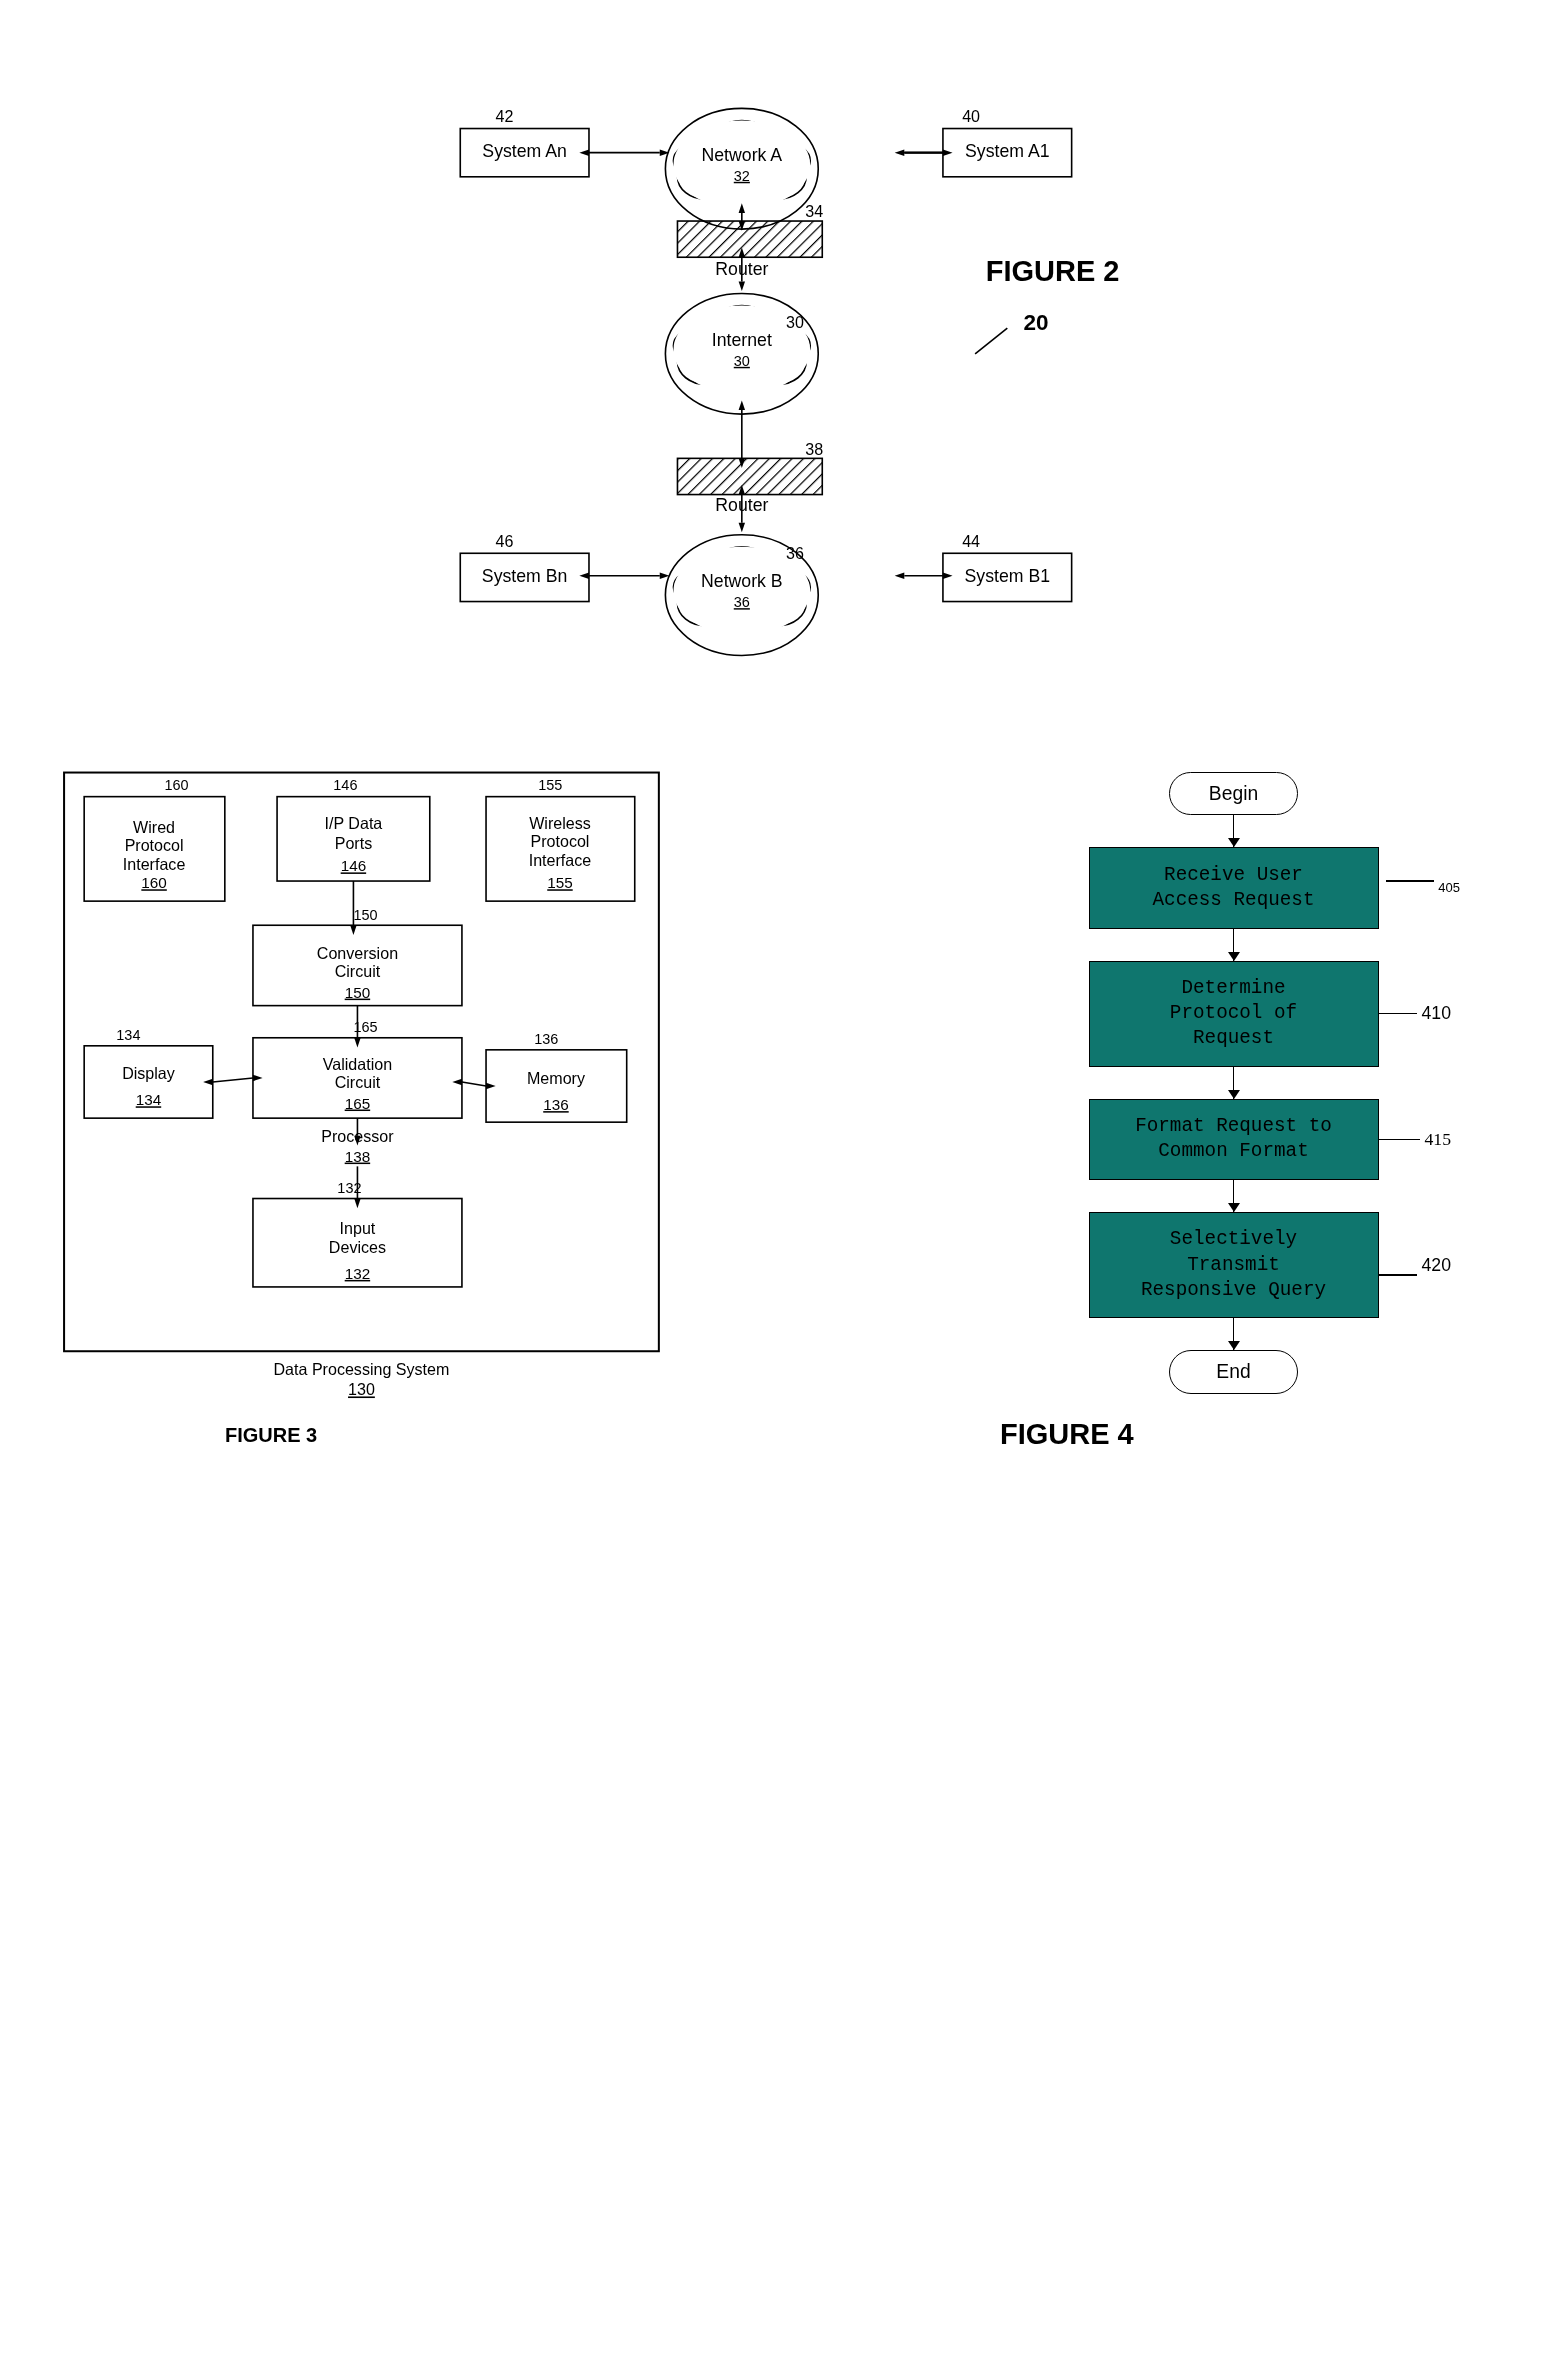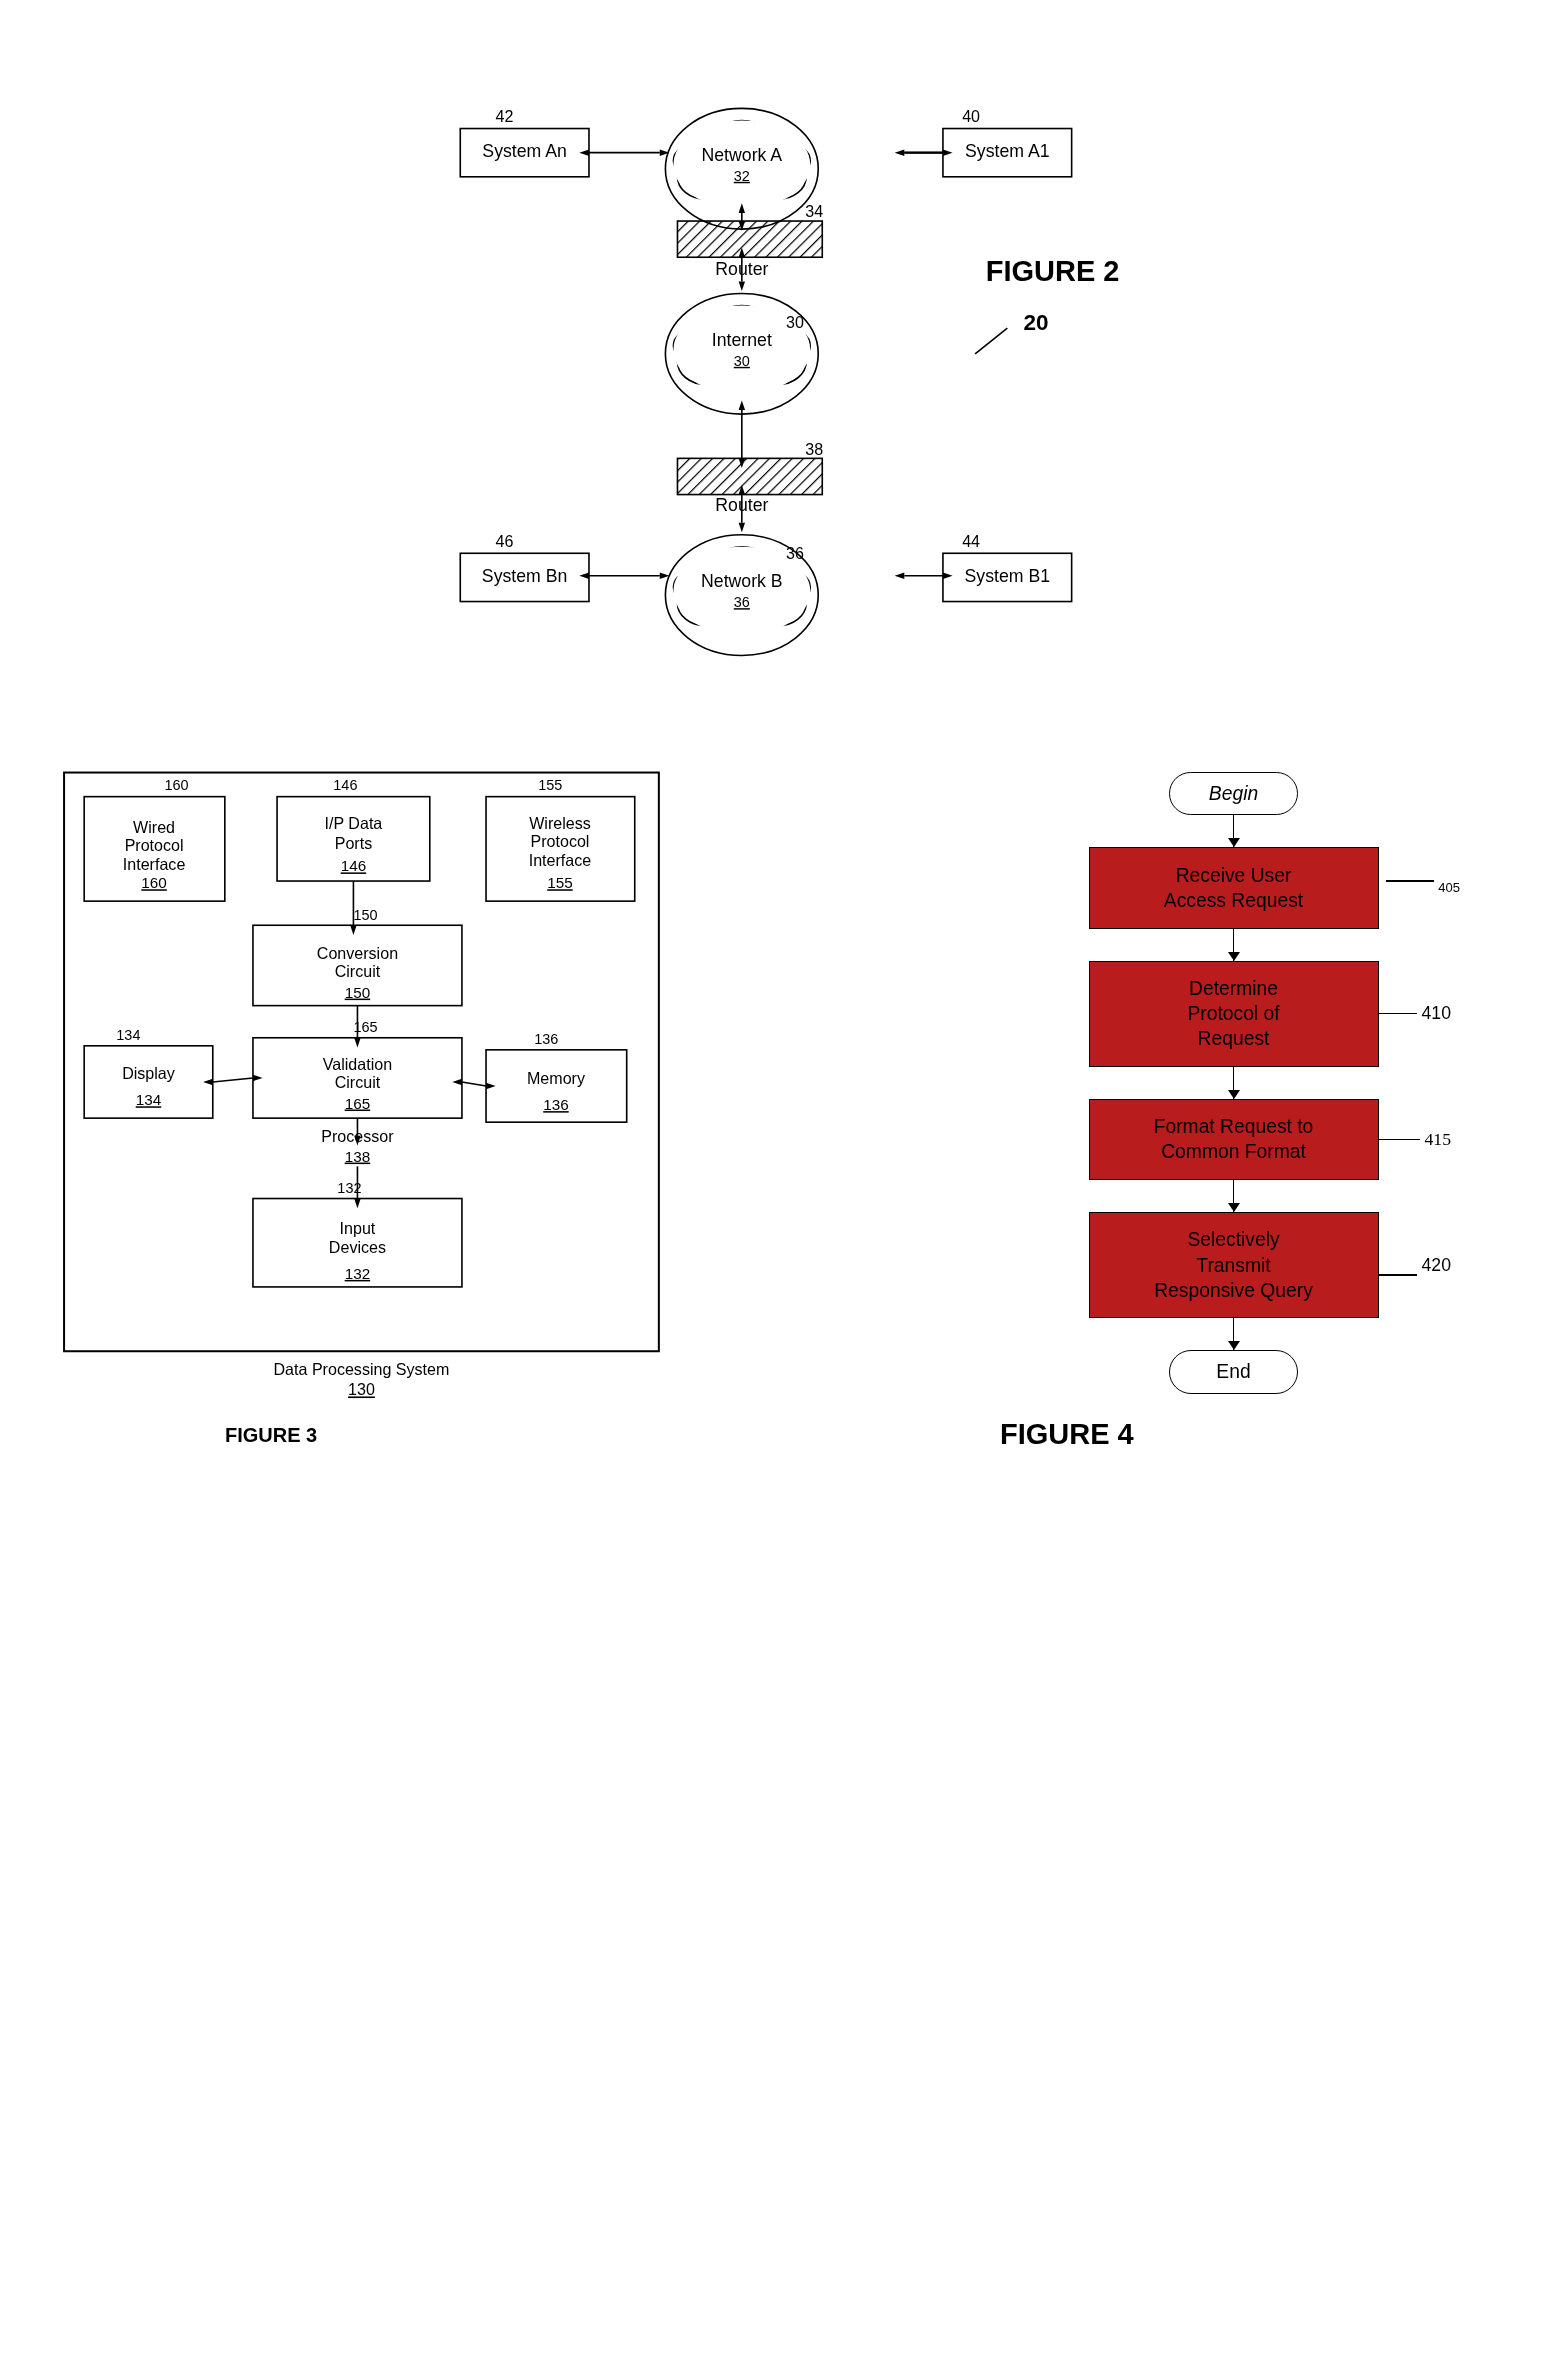--- a/index.html
+++ b/index.html
@@ -61,24 +61,24 @@
       font-size: 19.3px;
       font-family: Arial, sans-serif;
       text-align: center;
       position: relative;
       z-index: 2;
       min-width: 129px;
     }
 
     .flow-rect {
       border: 1.6px solid black;
-      background: #b91c1c;
+      background: #0f766e;
       padding: 14.5px 19.3px;
       font-size: 19.3px;
-      font-family: Liberation Sans, sans-serif;
+      font-family: Liberation Mono, monospace;
       text-align: center;
       position: relative;
       z-index: 2;
       width: 290px;
       min-height: 72px;
       display: flex;
       align-items: center;
       justify-content: center;
       line-height: 1.3;
     }
@@ -309,21 +309,21 @@
 
     </svg>
 
     <div style="position:absolute; left:177px; top:700px; font-size:20px; font-weight:bold; font-family:Arial;">FIGURE 3</div>
   </div>
 
   <div class="figure4-container" style="position: absolute; right: 64px; top: 724px; width: 499px;">
     <div class="flowchart" style="margin-top:48px; align-items:center;">
 
       <div style="position:relative; display:flex; justify-content:center; width:100%;">
-        <div class="flow-oval" style="min-width:129px; font-style:italic;">Begin</div>
+        <div class="flow-oval" style="min-width:129px; ">Begin</div>
       </div>
 
       <div class="flow-arrow"></div>
 
       <div style="position:relative; display:flex; justify-content:center; width:100%; align-items:center;">
         <div class="flow-rect">
           <span style="white-space:pre-line; text-align:center; display:block;">Receive User
 Access Request</span>
         </div>
         <div style="position:absolute; right:23px; display:flex; font-size:13px; font-family:Arial; white-space:nowrap;">

